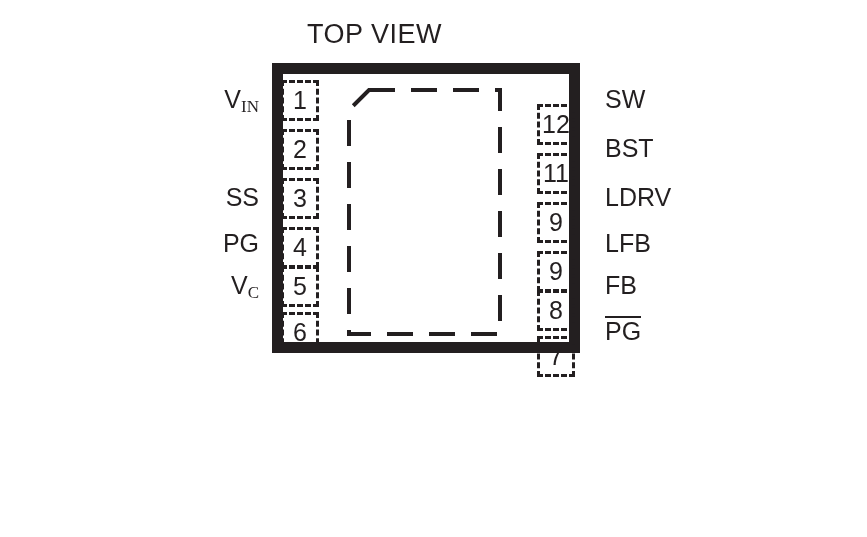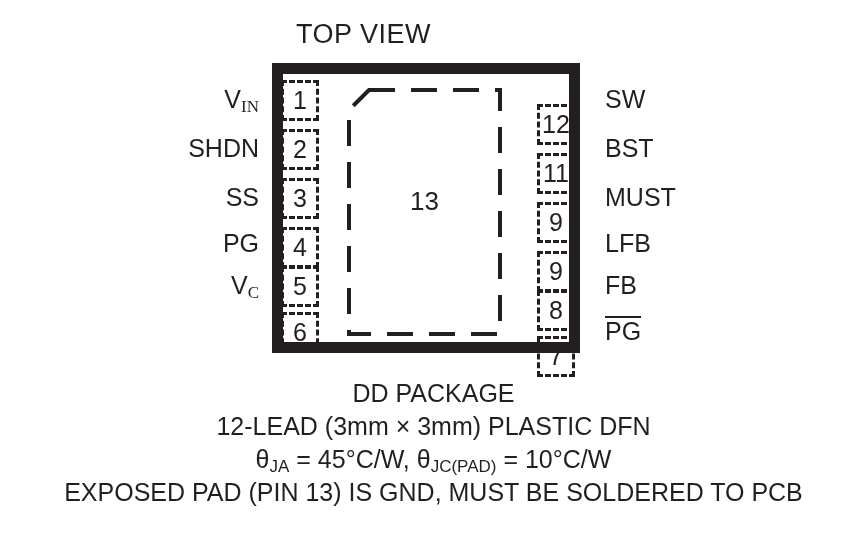--- a/index.html
+++ b/index.html
@@ -17,21 +17,21 @@
 
   #stage {
     position: relative;
     width: 867px;
     height: 537px;
   }
 
   
   #top-view-title {
     position: absolute;
-    left: 0;
+    left: 11px;
     top: 19px;
     width: 727px;
     text-align: center;
     font-size: 27px;
     letter-spacing: 0.5px;
     color: #231f20;
   }
 
   
   #package-body {
@@ -139,49 +139,41 @@
 
   <div id="top-view-title">TOP VIEW</div>
 
   <div id="package-body"></div>
 
   <div id="exposed-pad">
     <svg width="155" height="248" viewBox="0 0 155 248" aria-hidden="true">
       <path d="M 22 2 L 153 2 L 153 246 L 2 246 L 2 22 Z" fill="none" stroke="#231f20" stroke-width="4" stroke-dasharray="26 16" stroke-linecap="butt"></path>
     </svg>
   </div>
-  <div id="exposed-pad-number">13</div>
 
   <div class="pin-box left" style="top:80px">1</div>
   <div class="pin-box left" style="top:129px">2</div>
   <div class="pin-box left" style="top:178px">3</div>
   <div class="pin-box left" style="top:227px">4</div>
   <div class="pin-box left" style="top:266px">5</div>
   <div class="pin-box left" style="top:312px">6</div>
 
   <div class="pin-label left" style="top:85px"><span>V</span><sub>IN</sub></div>
-  <div class="pin-label left" style="top:134px">SHDN</div>
   <div class="pin-label left" style="top:183px">SS</div>
   <div class="pin-label left" style="top:229px">PG</div>
   <div class="pin-label left" style="top:271px"><span>V</span><sub>C</sub></div>
 
   <div class="pin-box right" style="top:80px">12</div>
   <div class="pin-box right" style="top:129px">11</div>
   <div class="pin-box right" style="top:178px">9</div>
   <div class="pin-box right" style="top:227px">9</div>
   <div class="pin-box right" style="top:266px">8</div>
   <div class="pin-box right" style="top:312px">7</div>
 
   <div class="pin-label right" style="top:85px">SW</div>
   <div class="pin-label right" style="top:134px">BST</div>
-  <div class="pin-label right" style="top:183px">MUST</div>
+  <div class="pin-label right" style="top:183px">LDRV</div>
   <div class="pin-label right" style="top:229px">LFB</div>
   <div class="pin-label right" style="top:271px">FB</div>
   <div class="pin-label right" style="top:316px"><span class="ovl">PG</span></div>
 
-  <div id="caption">
-    <div class="caption-line">DD PACKAGE</div>
-    <div class="caption-line">12-LEAD (3mm × 3mm) PLASTIC DFN</div>
-    <div class="caption-line"><span>θ</span><sub>JA</sub><span> = 45°C/W, </span><span>θ</span><sub>JC(PAD)</sub><span> = 10°C/W</span></div>
-    <div class="caption-line">EXPOSED PAD (PIN 13) IS GND, MUST BE SOLDERED TO PCB</div>
-  </div>
 
 </div>
 
 </body></html>

